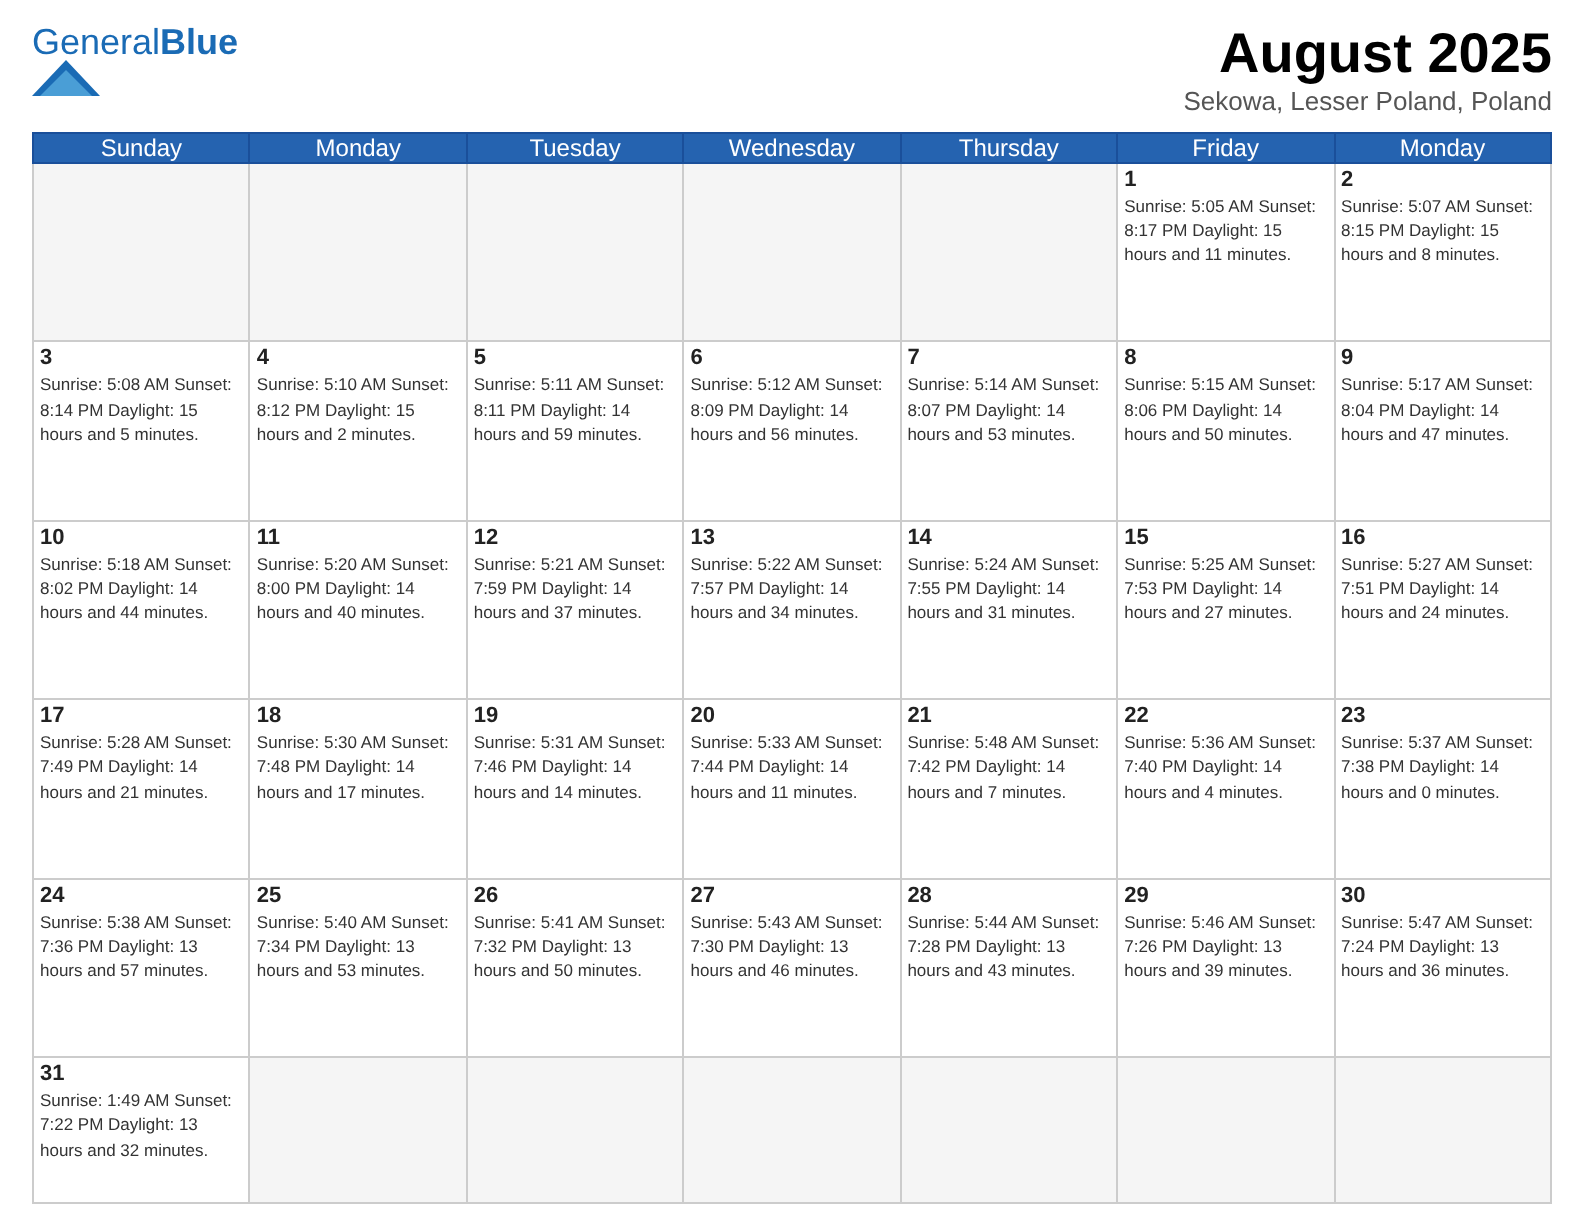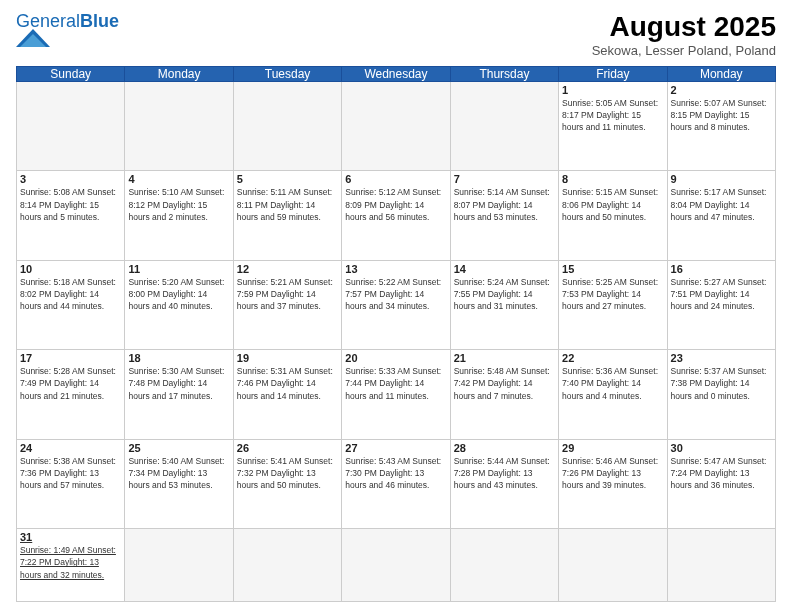--- a/index.html
+++ b/index.html
@@ -86,21 +86,20 @@
       display: block;
       margin-bottom: 1px;
     }
     .day-info {
       font-size: 8.5px;
       line-height: 1.45;
       color: #333;
     }
     .last-row td {
       height: 62px;
-      text-decoration: underline;
     }
   </style>
 </head>
 <body>
 
 <div class="page">
   <div class="header">
     <div class="logo">
       <div>
         <span class="logo-text">

